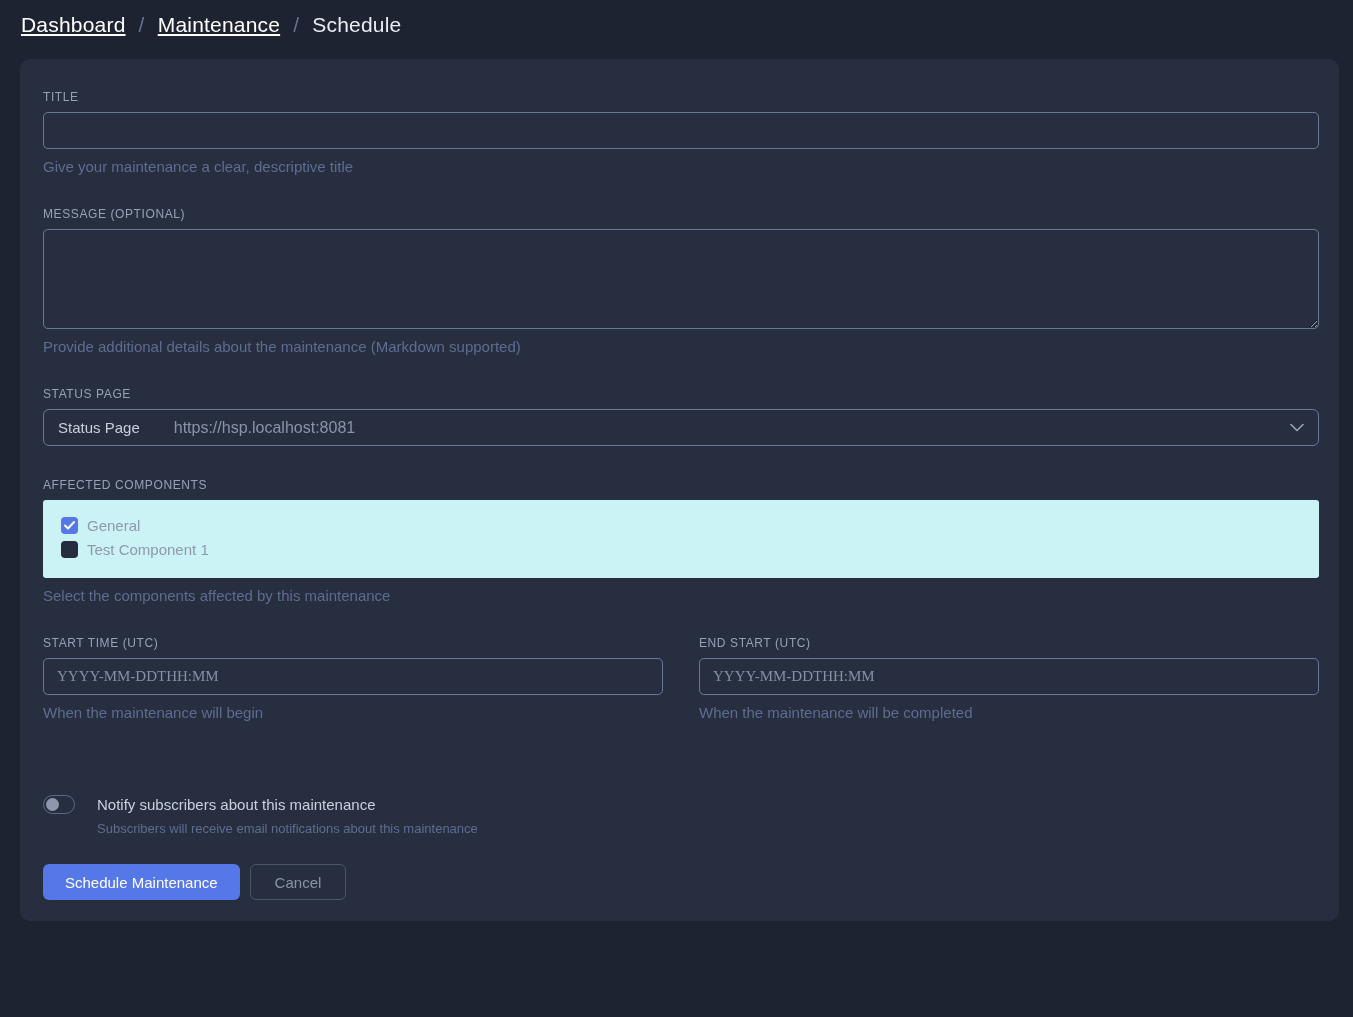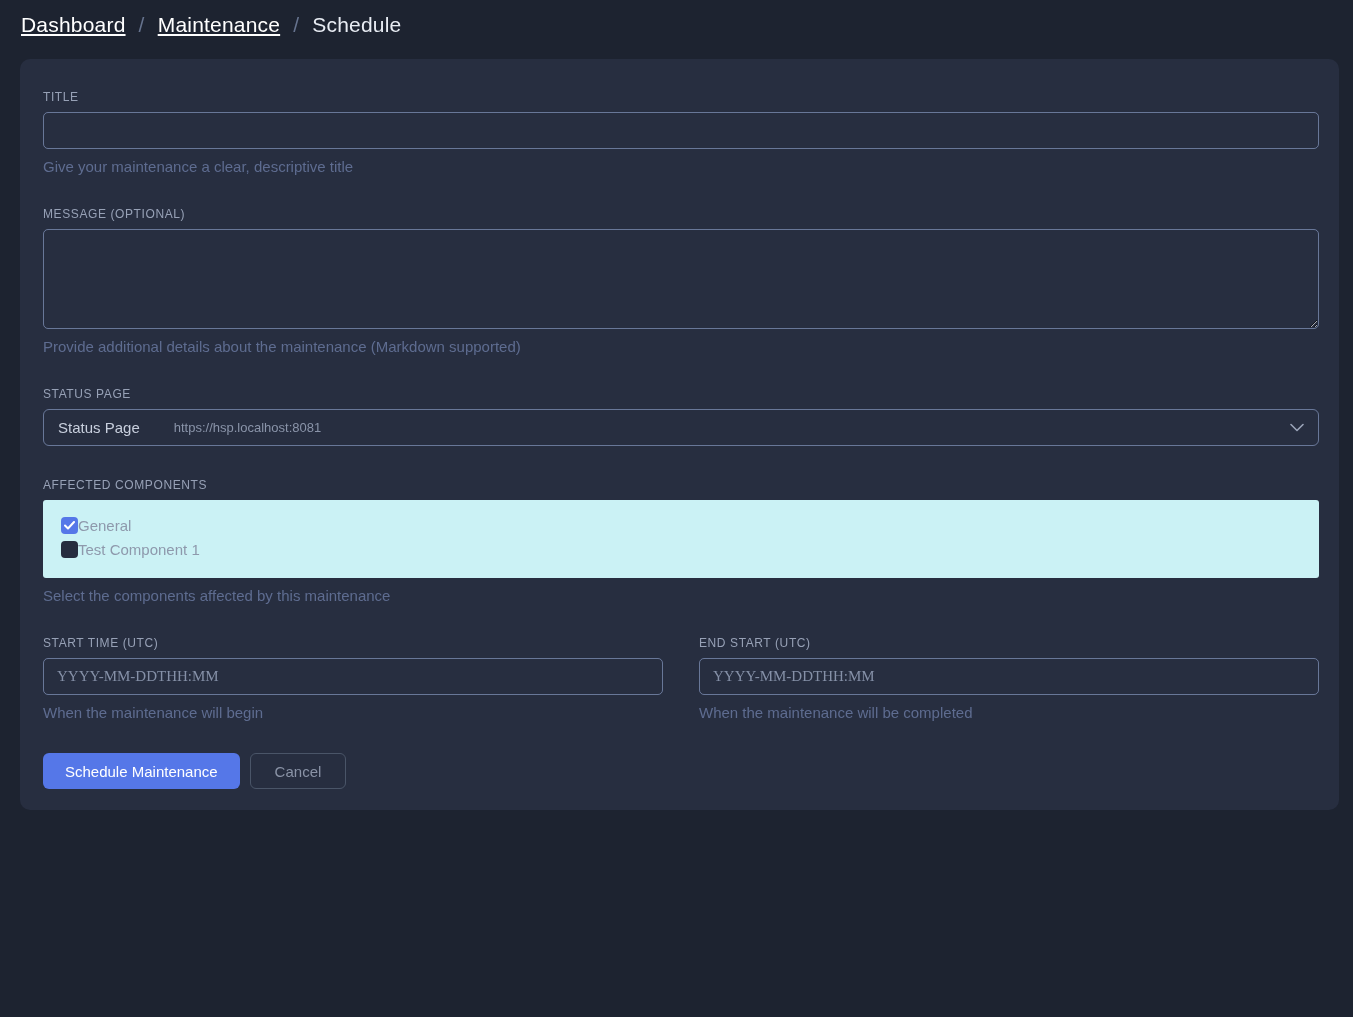--- a/index.html
+++ b/index.html
@@ -72,34 +72,35 @@
   .select-box {
     height: 37px;
     border: 1px solid rgba(148, 168, 212, 0.6);
     border-radius: 6px;
     display: flex;
     align-items: center;
     padding: 0 14px;
     cursor: pointer;
   }
   .select-name { font-size: 15px; color: #c8cfdd; }
-  .select-url  { font-size: 13px; color: #8a94a9; margin-left: 10px; padding-left: 24px; }
+  .select-url  { font-size: 16px; color: #8a94a9; margin-left: 10px; padding-left: 24px; }
   .select-caret { margin-left: auto; display: flex; align-items: center; }
   .select-caret svg { stroke: #9aa4b8; }
 
   
   .option-box {
     background: #cbf2f5;
     border-radius: 3px;
     padding: 13px 18px 17px 18px;
   }
   .option-box.single { padding: 17px 18px; }
   .option-row {
     display: flex;
     align-items: center;
+    gap: 9px;
     height: 24px;
     cursor: pointer;
   }
   .checkbox {
     width: 17px; height: 17px;
     border-radius: 4px;
     background: #262d3f;
     flex: 0 0 17px;
     display: flex; align-items: center; justify-content: center;
   }
@@ -227,19 +228,28 @@
       <input class="text-input" type="text" placeholder="YYYY-MM-DDTHH:MM" style="">
       <div class="helper">When the maintenance will begin</div>
     </div>
     <div class="time-col form-group">
       <label class="field-label">END START (UTC)</label>
       <input class="text-input" type="text" placeholder="YYYY-MM-DDTHH:MM" style="">
       <div class="helper">When the maintenance will be completed</div>
     </div>
   </div>
 
+  <div class="toggle-group">
+    <div class="toggle-row">
+      <span class="toggle">
+        <span class="knob"></span>
+      </span>
+      <span class="toggle-label">Notify subscribers about this maintenance</span>
+    </div>
+    <div class="toggle-helper">Subscribers will receive email notifications about this maintenance</div>
+  </div>
 
   <div class="actions">
     <button class="btn btn-primary">Schedule Maintenance</button>
     <button class="btn btn-ghost">Cancel</button>
   </div>
 
 </div>
 
 </body></html>

